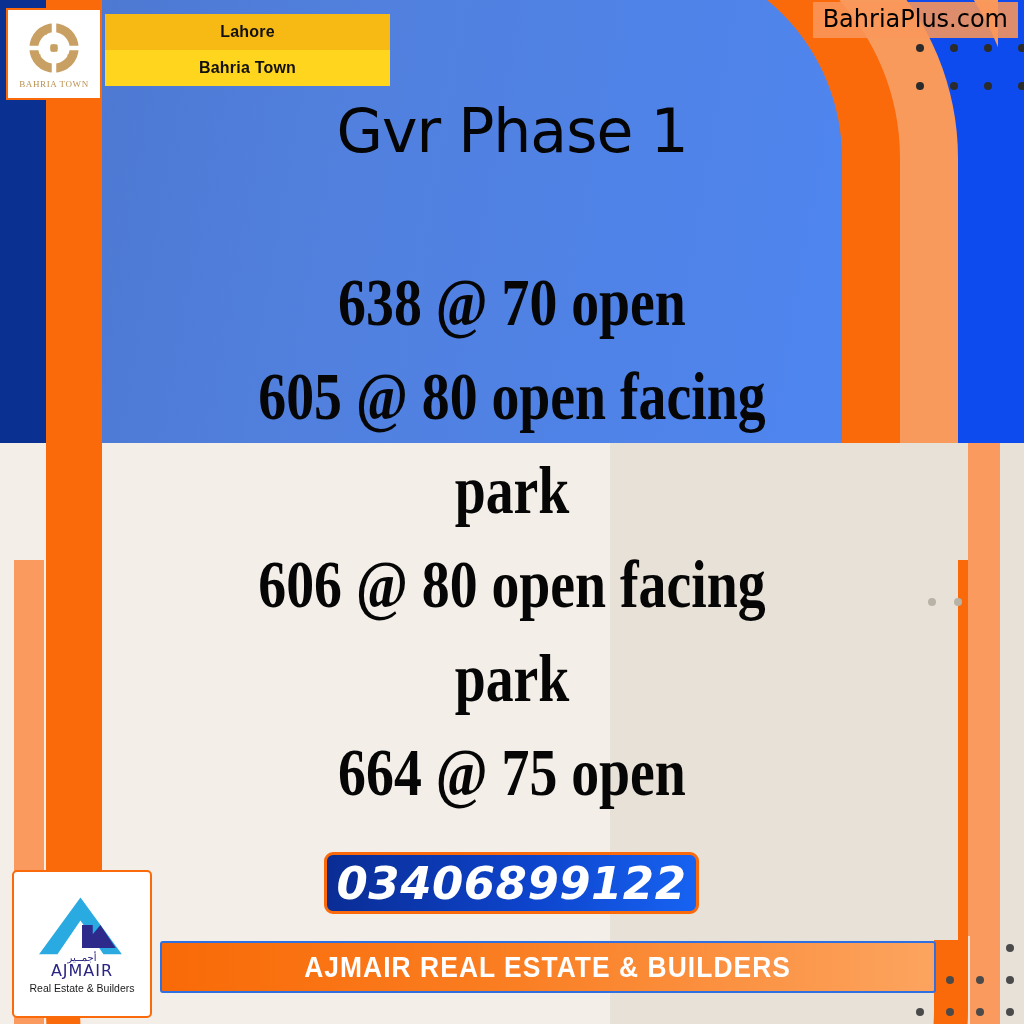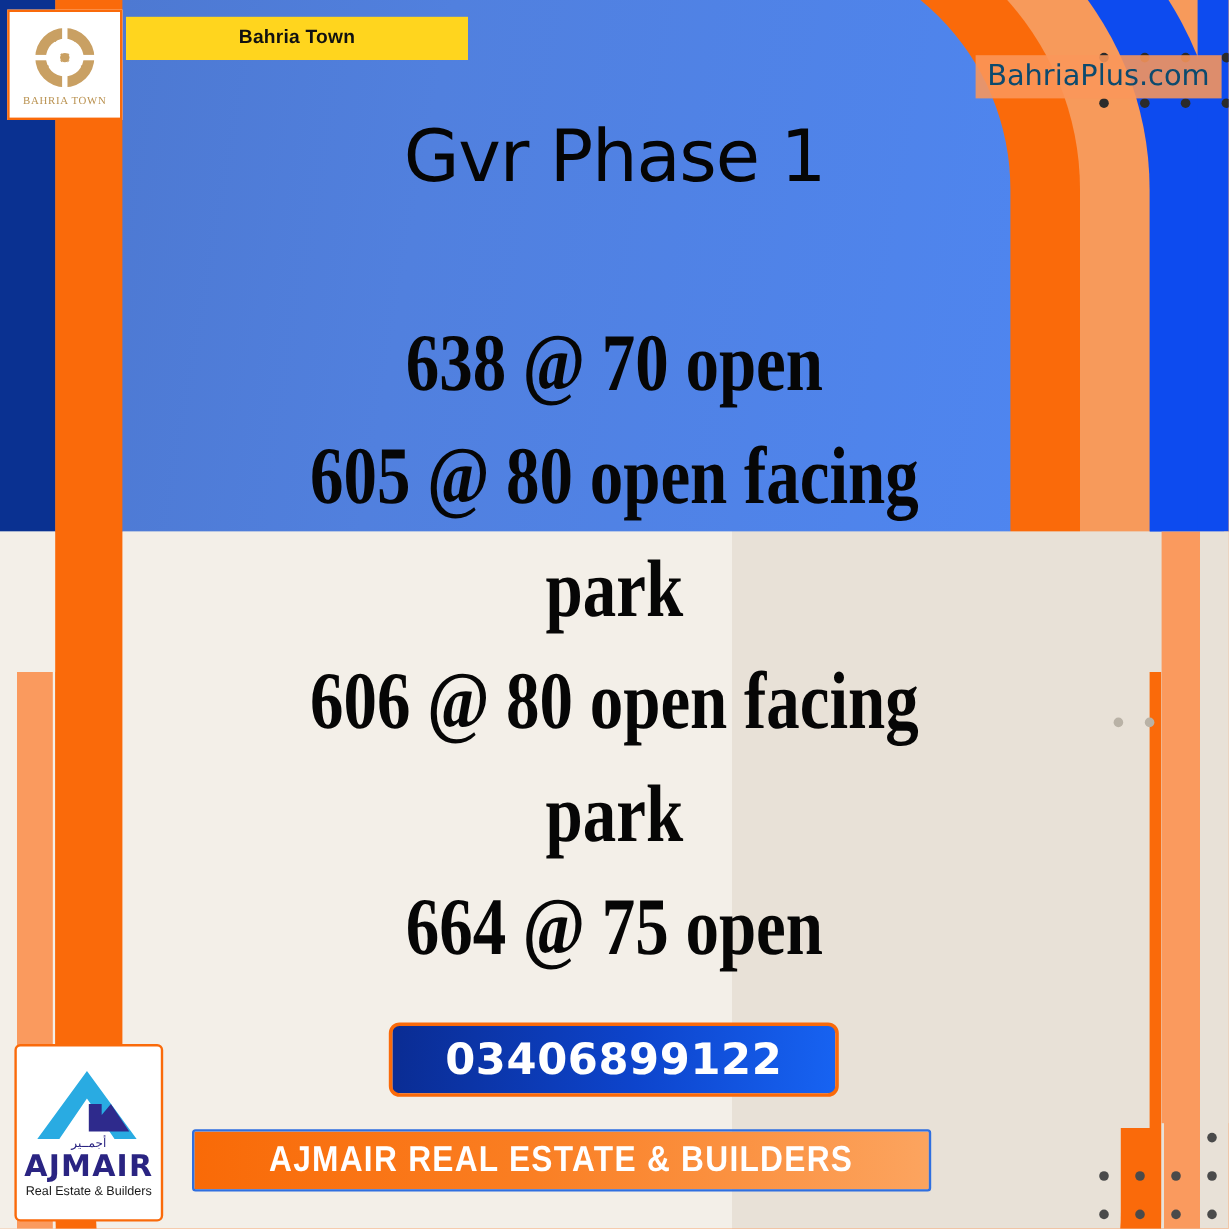--- a/index.html
+++ b/index.html
@@ -169,62 +169,62 @@
     transform-origin:center top;
   }
   .lines div{ white-space:nowrap; }
 
   
   .phone{
     position:absolute; left:324px; top:852px; width:375px; height:62px;
     background:linear-gradient(95deg,#0A2C93 0%,#0D44CC 55%,#1763F2 100%);
     border:3px solid #FA6A0A; border-radius:9px;
     display:flex; align-items:center; justify-content:center;
-    color:#fff; font-weight:bold; font-size:36px; letter-spacing:.5px;
+    color:#fff; font-weight:bold; font-size:45px; letter-spacing:.5px;
     z-index:30;
     font-family:"DejaVu Sans", sans-serif;
+    font-style:italic;
   }
 
   
   .aj-card{
-    position:absolute; left:12px; top:870px; width:124px; height:148px;
+    position:absolute; left:12px; top:870px; width:140px; height:148px;
     background:#fff; border:2px solid #FA6A0A; border-radius:5px;
     display:flex; flex-direction:column; align-items:center; justify-content:center;
     z-index:30;
   }
   .aj-mark{ width:92px; height:62px; }
   .aj-ar{ font-size:10px; color:#2A2482; margin-top:-4px; }
   .aj-name{
-    font-size:25px; font-weight:bold; color:#2A2482; letter-spacing:1px;
+    font-size:16px; font-weight:normal; color:#2A2482; letter-spacing:1px;
     font-family:"DejaVu Sans", sans-serif; line-height:1;
   }
   .aj-sub{ font-size:10.5px; font-weight:normal; color:#1a1a1a; margin-top:3px; }
 
   
   .banner{
-    position:absolute; left:160px; top:941px; width:616px; height:52px;
+    position:absolute; left:160px; top:941px; width:776px; height:52px;
     background:linear-gradient(90deg,#F96A07 0%,#FA7E22 45%,#FCA45F 100%);
     border:2px solid #2F6FE0; border-radius:3px;
     display:flex; align-items:center; justify-content:center;
     z-index:30;
   }
   .banner span{
     color:#fff; font-weight:bold; font-size:30px; letter-spacing:1.2px;
     transform:scaleX(0.88); transform-origin:center;
     font-family:"Liberation Sans", sans-serif;
   }
 
   
   .url{
     position:absolute; right:6px; top:2px; z-index:30;
     background:rgba(250,150,90,0.88);
     padding:3px 10px 5px 10px;
-    color:#0c4a6e; font-size:24px; font-weight:500;
+    color:#000000; font-size:24px; font-weight:500;
     font-family:"DejaVu Sans", sans-serif;
-    margin-top:44px;
   }
 </style>
 </head>
 <body>
 
 <div id="poster">
 
   <div class="bg-base"></div>
   <div class="ring-blue"></div>
   <div class="ring-orange-mid"></div>
@@ -293,20 +293,21 @@
       <g fill="#ffffff">
         <rect x="46" y="2" width="8" height="96"></rect>
         <rect x="2" y="46" width="96" height="8"></rect>
       </g>
       <circle cx="50" cy="50" r="7" fill="#C9A063"></circle>
     </svg>
     <div class="bt-word">BAHRIA TOWN</div>
   </div>
 
   <div class="yellow-wrap">
+    <div class="yellow-bar yb-top">Lahore</div>
     <div class="yellow-bar yb-bot">Bahria Town</div>
   </div>
 
   <div class="url">BahriaPlus.com</div>
 
   <div class="title">Gvr Phase 1</div>
 
   <div class="lines">
     <div>638 @ 70 open</div>
     <div>605  @ 80 open  facing</div>

